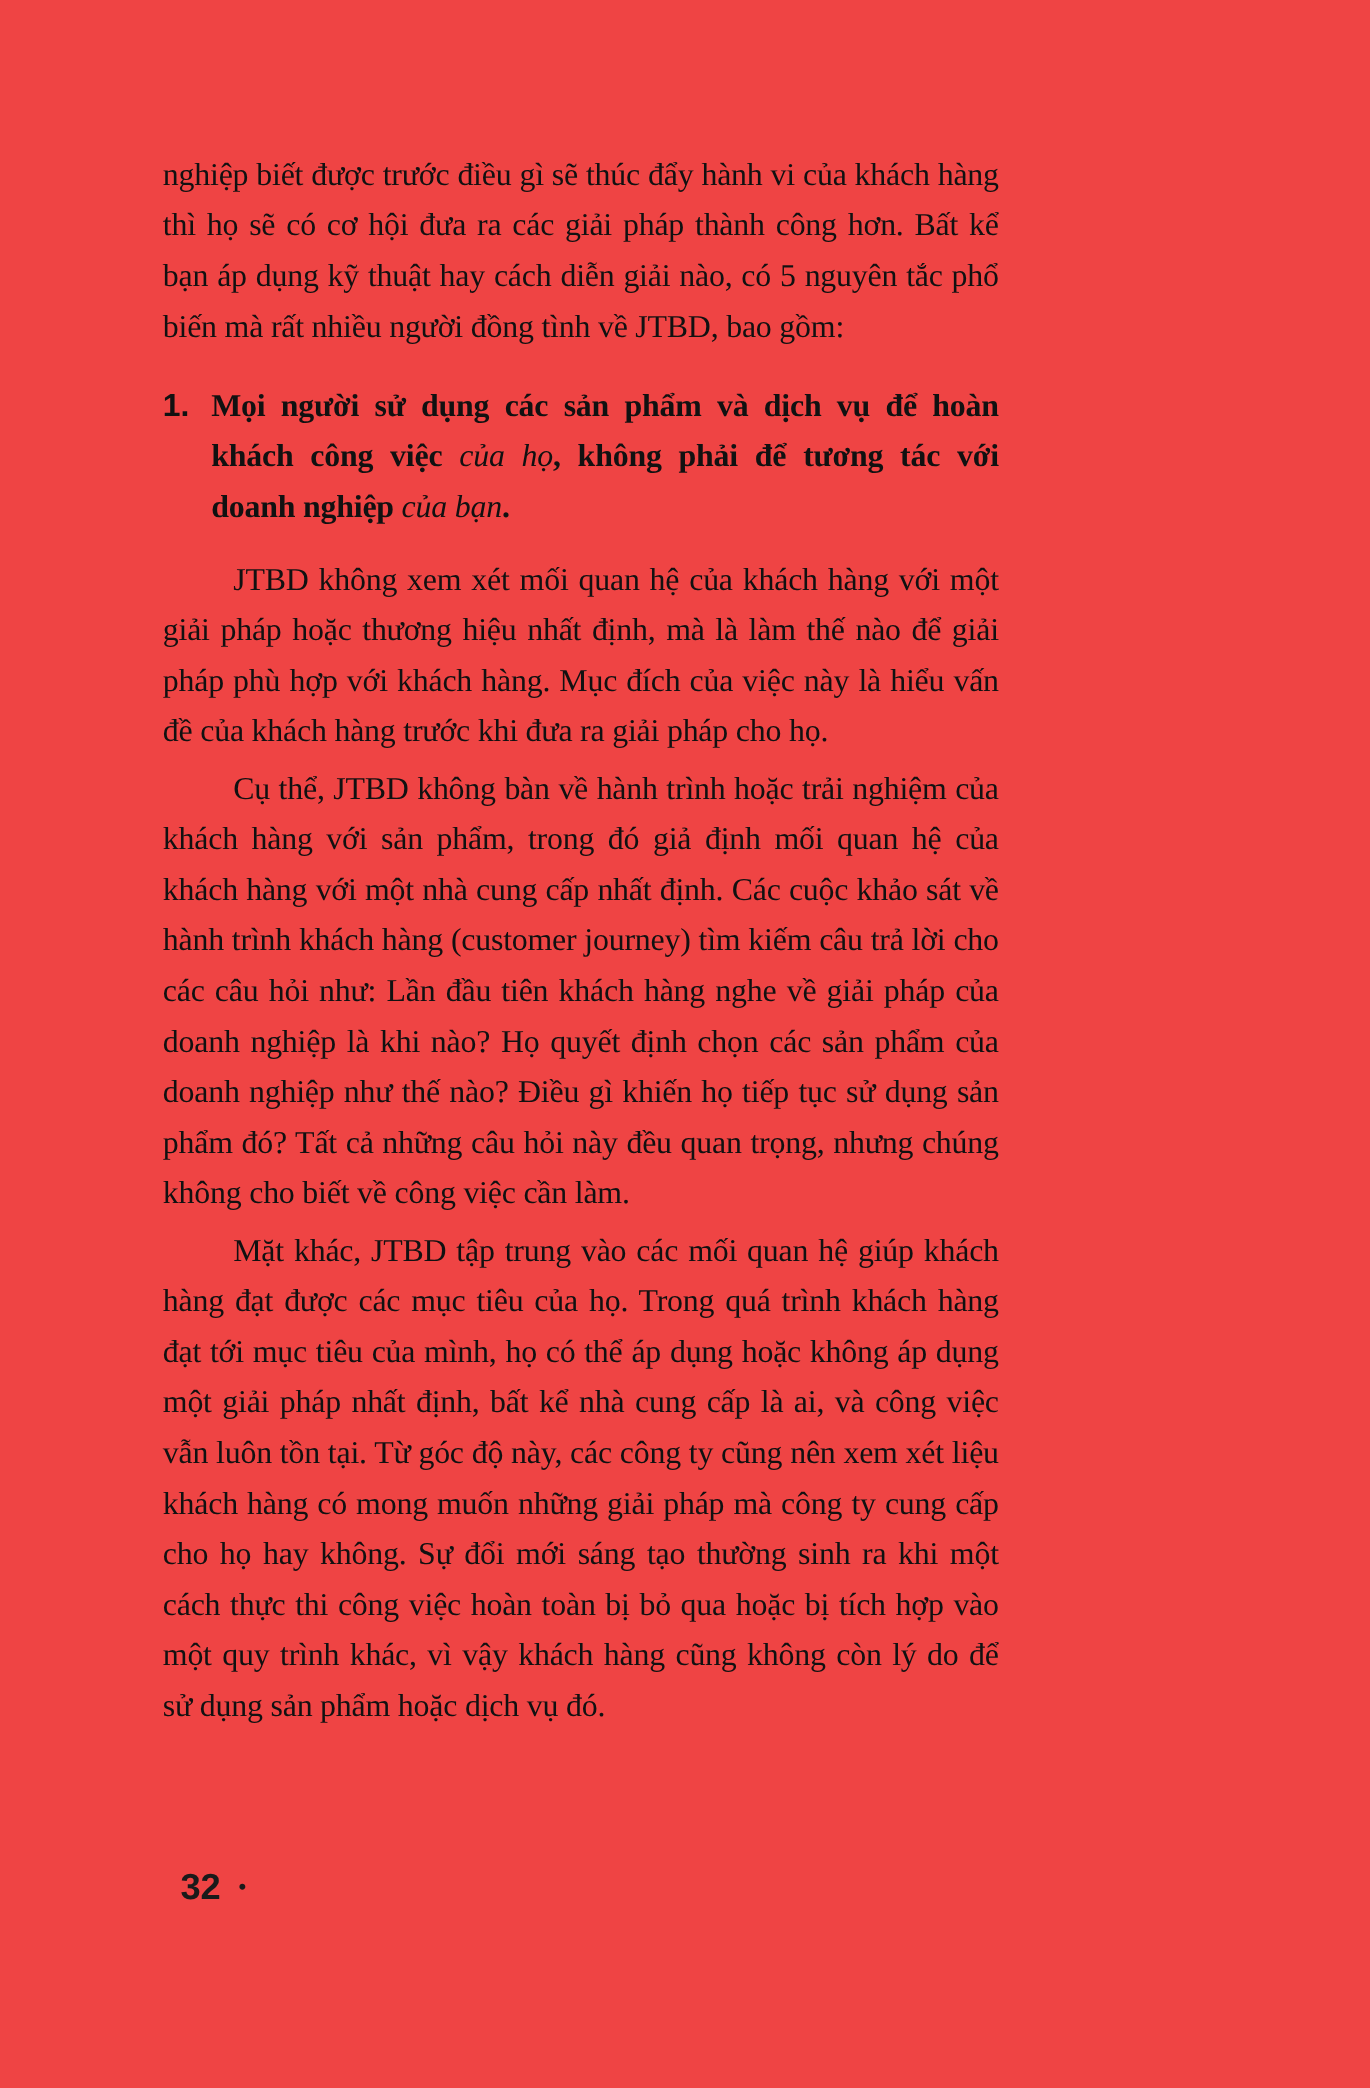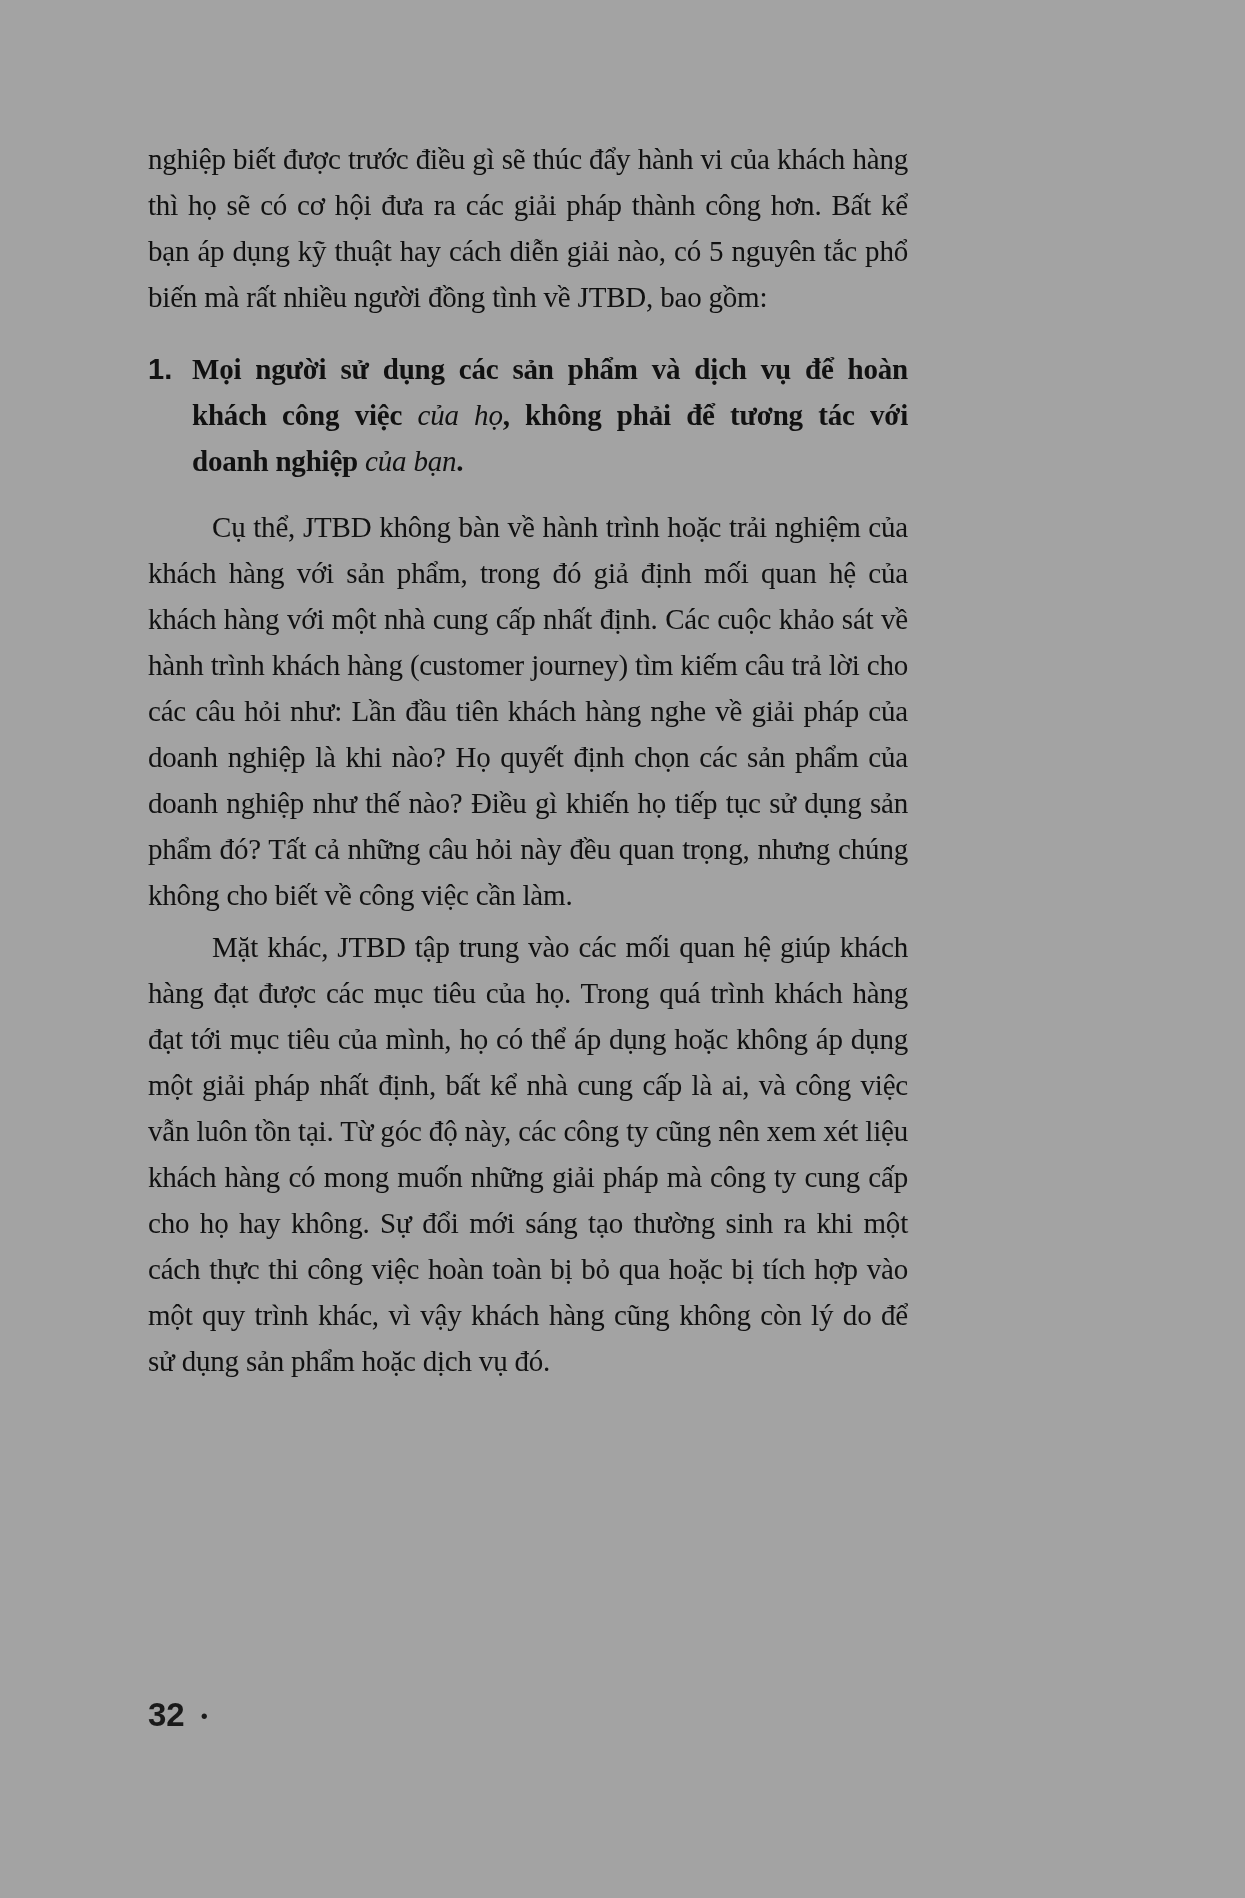--- a/index.html
+++ b/index.html
@@ -11,21 +11,21 @@
     width: 1245px;
     height: 1898px;
     position: relative;
     font-family: "Liberation Serif", "DejaVu Serif", serif;
     color: #111111;
     overflow: hidden;
   }
   .page {
     position: absolute;
     inset: 0;
-    background: #a3a3a3;
+    background: #ef4444;
   }
   .text-block {
     position: absolute;
     left: 148px;
     top: 136px;
     width: 760px;
   }
   .para {
     font-size: 29px;
     line-height: 46px;
@@ -58,21 +58,21 @@
     letter-spacing: -0.2px;
     text-align: justify;
     font-weight: 700;
   }
   .list-item .item-text em {
     font-style: italic;
     font-weight: 400;
   }
   .page-footer {
     position: absolute;
-    left: 148px;
+    left: 164px;
     top: 1698px;
     display: flex;
     align-items: center;
     gap: 16px;
     font-family: "Liberation Sans", "DejaVu Sans", sans-serif;
     color: #1a1a1a;
   }
   .page-footer .page-num {
     font-size: 33px;
     font-weight: 700;
@@ -98,20 +98,21 @@
 
   <main class="text-block">
 
     <p class="para intro">nghiệp biết được trước điều gì sẽ thúc đẩy hành vi của khách hàng thì họ sẽ có cơ hội đưa ra các giải pháp thành công hơn. Bất kể bạn áp dụng kỹ thuật hay cách diễn giải nào, có 5 nguyên tắc phổ biến mà rất nhiều người đồng tình về JTBD, bao gồm:</p>
 
     <div class="list-item">
       <span class="marker">1.</span>
       <p class="item-text"><span>Mọi người sử dụng các sản phẩm và dịch vụ để hoàn khách công việc </span><em>của họ</em><span>, không phải để tương tác với doanh nghiệp </span><em>của bạn</em><span>.</span></p>
     </div>
 
+    <p class="para indent">JTBD không xem xét mối quan hệ của khách hàng với một giải pháp hoặc thương hiệu nhất định, mà là làm thế nào để giải pháp phù hợp với khách hàng. Mục đích của việc này là hiểu vấn đề của khách hàng trước khi đưa ra giải pháp cho họ.</p>
 
     <p class="para indent">Cụ thể, JTBD không bàn về hành trình hoặc trải nghiệm của khách hàng với sản phẩm, trong đó giả định mối quan hệ của khách hàng với một nhà cung cấp nhất định. Các cuộc khảo sát về hành trình khách hàng (customer journey) tìm kiếm câu trả lời cho các câu hỏi như: Lần đầu tiên khách hàng nghe về giải pháp của doanh nghiệp là khi nào? Họ quyết định chọn các sản phẩm của doanh nghiệp như thế nào? Điều gì khiến họ tiếp tục sử dụng sản phẩm đó? Tất cả những câu hỏi này đều quan trọng, nhưng chúng không cho biết về công việc cần làm.</p>
 
     <p class="para indent">Mặt khác, JTBD tập trung vào các mối quan hệ giúp khách hàng đạt được các mục tiêu của họ. Trong quá trình khách hàng đạt tới mục tiêu của mình, họ có thể áp dụng hoặc không áp dụng một giải pháp nhất định, bất kể nhà cung cấp là ai, và công việc vẫn luôn tồn tại. Từ góc độ này, các công ty cũng nên xem xét liệu khách hàng có mong muốn những giải pháp mà công ty cung cấp cho họ hay không. Sự đổi mới sáng tạo thường sinh ra khi một cách thực thi công việc hoàn toàn bị bỏ qua hoặc bị tích hợp vào một quy trình khác, vì vậy khách hàng cũng không còn lý do để sử dụng sản phẩm hoặc dịch vụ đó.</p>
 
   </main>
 
   <footer class="page-footer">
     <span class="page-num">32</span>
     <span class="sep">•</span>

